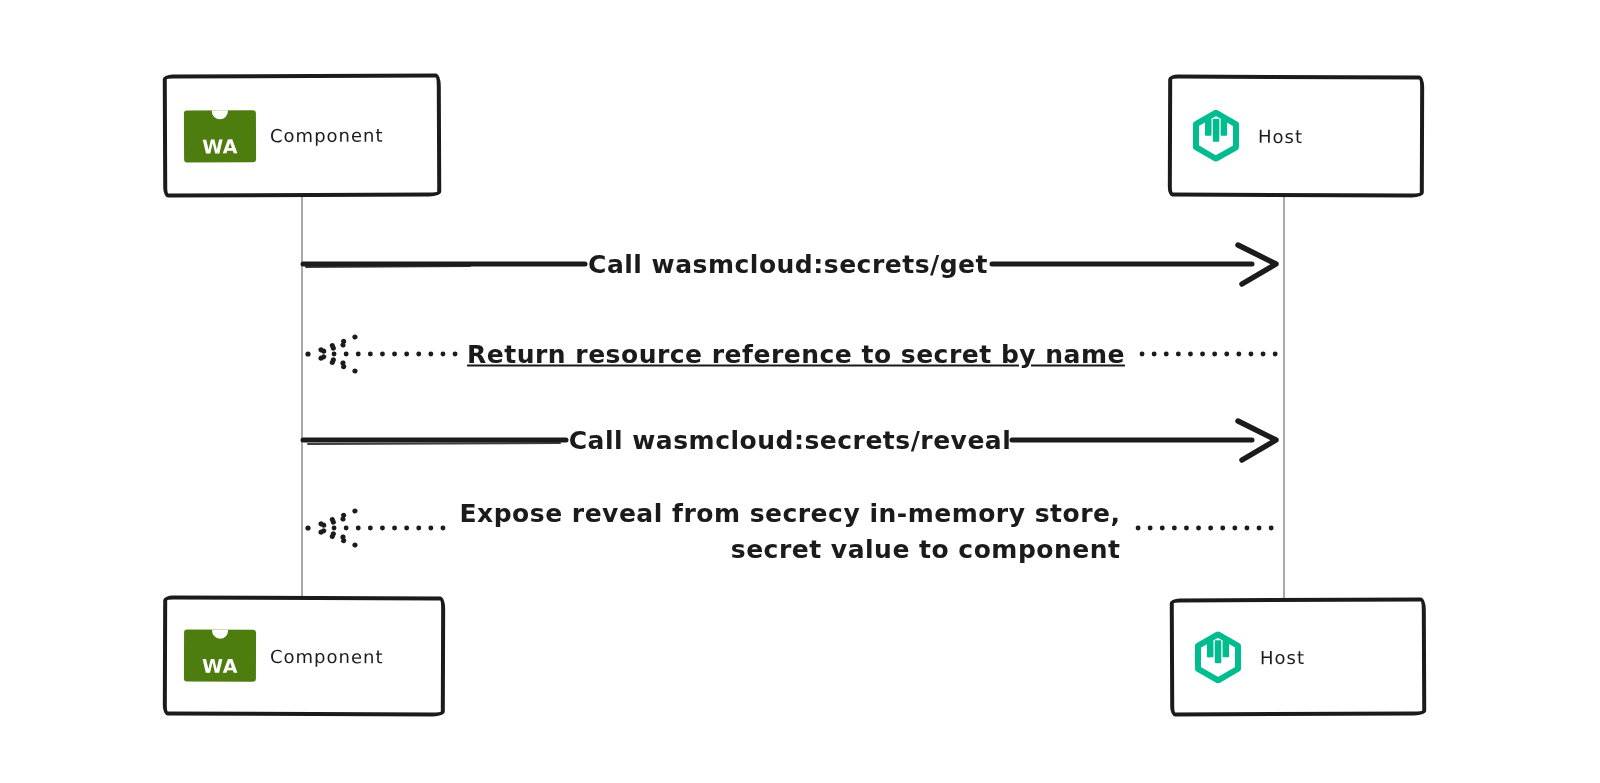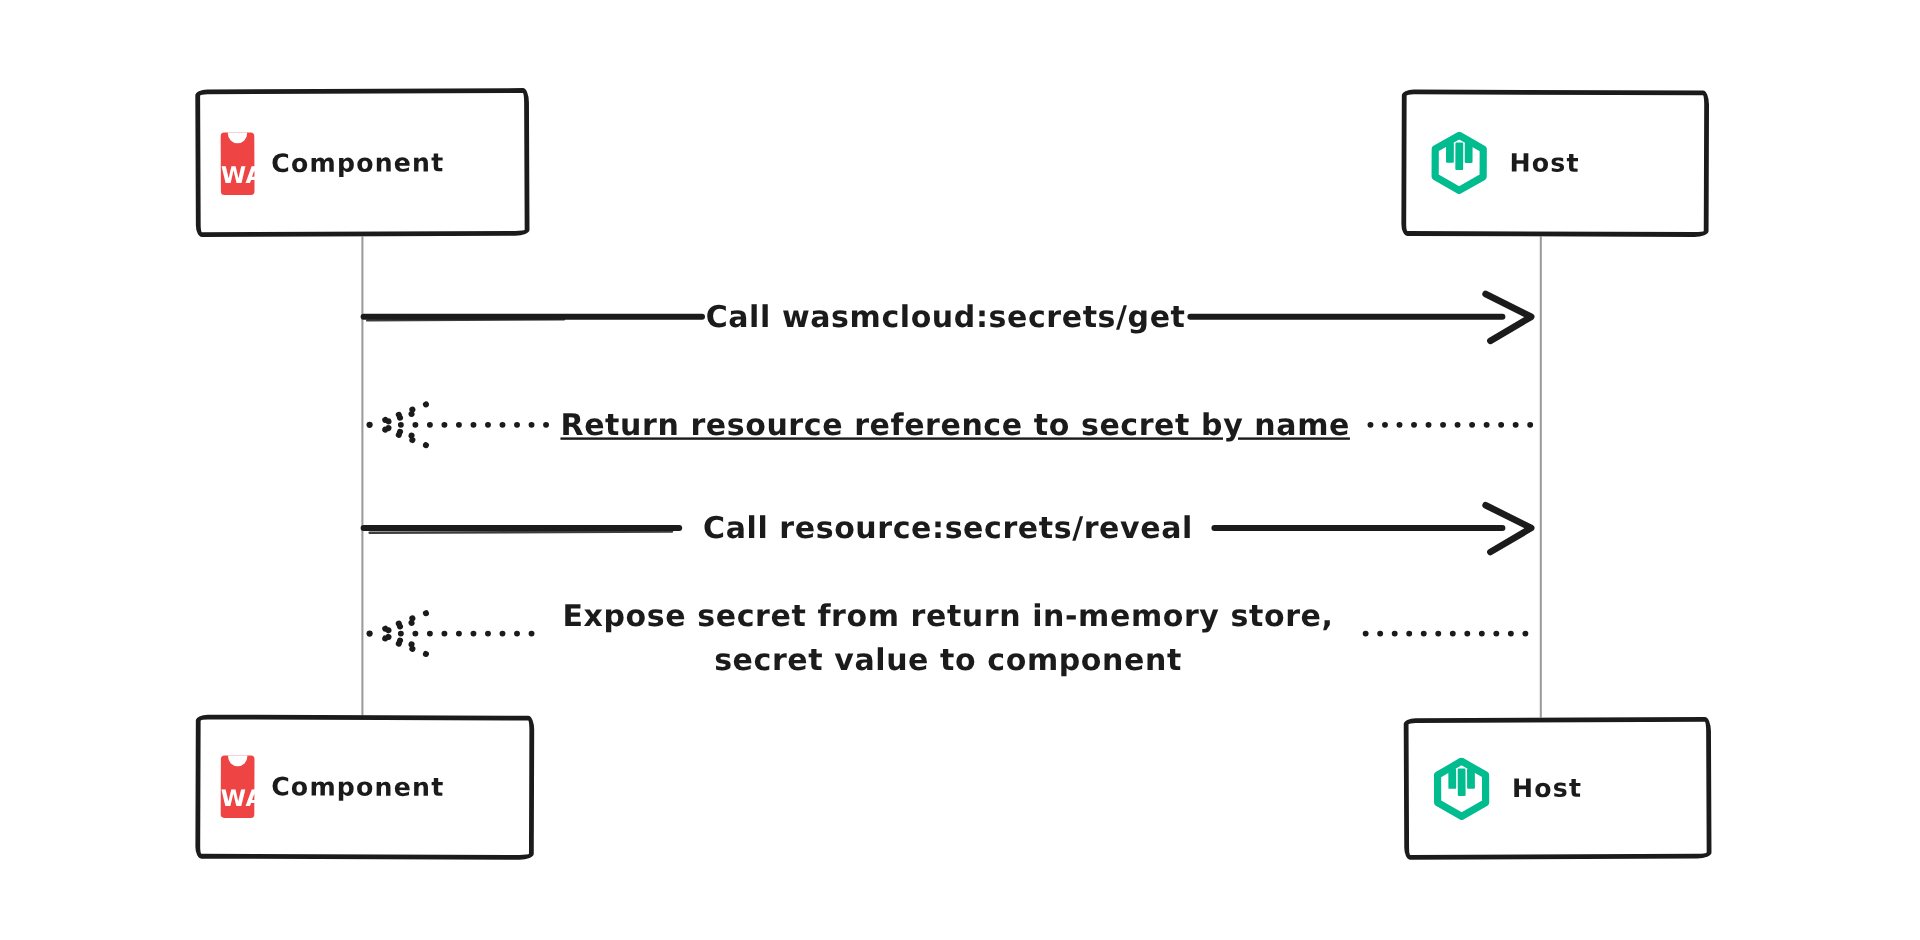--- a/index.html
+++ b/index.html
@@ -28,30 +28,30 @@
     box-sizing: border-box;
     border: 4px solid #1b1b1b;
     border-radius: 10px 5px 12px 5px / 5px 12px 5px 10px;
     background: #ffffff;
     padding-left: 17px;
     gap: 14px;
   }
   .actor-box.tilt-a { transform: rotate(-0.25deg); }
   .actor-box.tilt-b { transform: rotate(0.2deg); }
   .actor-label {
-    font-size: 21px;
-    font-weight: 700;
+    font-size: 18px;
+    font-weight: 400;
     letter-spacing: 1px;
     white-space: nowrap;
   }
   
   .wa-icon {
     position: relative;
-    width: 28px; height: 52px;
-    background: #ef4444;
+    width: 72px; height: 52px;
+    background: #4d7c0f;
     border-radius: 3px;
     flex: 0 0 auto;
   }
   .wa-notch {
     position: absolute;
     top: 0; left: 50%;
     transform: translateX(-50%);
     width: 16px; height: 9px;
     background: #ffffff;
     border-radius: 0 0 9px 9px;
@@ -70,21 +70,21 @@
     width: 48px; height: 52px;
     flex: 0 0 auto;
   }
   .msg-label {
     position: absolute;
     transform: translate(-50%, -50%);
     font-size: 25px;
     font-weight: 600;
     letter-spacing: 0.5px;
     white-space: nowrap;
-    text-align: center;
+    text-align: right;
   }
   .msg-label .line { display: block; line-height: 36px; }
 </style>
 </head>
 <body>
 
 <div class="canvas">
 
   <svg class="wires" viewBox="0 0 1600 783">
 
@@ -159,20 +159,20 @@
       <rect x="20.8" y="9" width="6.5" height="23" rx="1" fill="#00bc8e"></rect>
       <rect x="28.6" y="9" width="6.5" height="17" rx="1" fill="#00bc8e"></rect>
     </svg>
     <span class="actor-label">Host</span>
   </div>
 
   <div class="msg-label" style="left:788px; top:264px;">Call wasmcloud:secrets/get</div>
 
   <div class="msg-label" style="left:796px; top:354px;text-decoration:underline;">Return resource reference to secret by name</div>
 
-  <div class="msg-label" style="left:790px; top:440px;">Call resource:secrets/reveal</div>
+  <div class="msg-label" style="left:790px; top:440px;">Call wasmcloud:secrets/reveal</div>
 
   <div class="msg-label" style="left:790px; top:532px;">
-    <span class="line">Expose secret from return in-memory store,</span>
+    <span class="line">Expose reveal from secrecy in-memory store,</span>
     <span class="line">secret value to component</span>
   </div>
 
 </div>
 
 </body></html>

